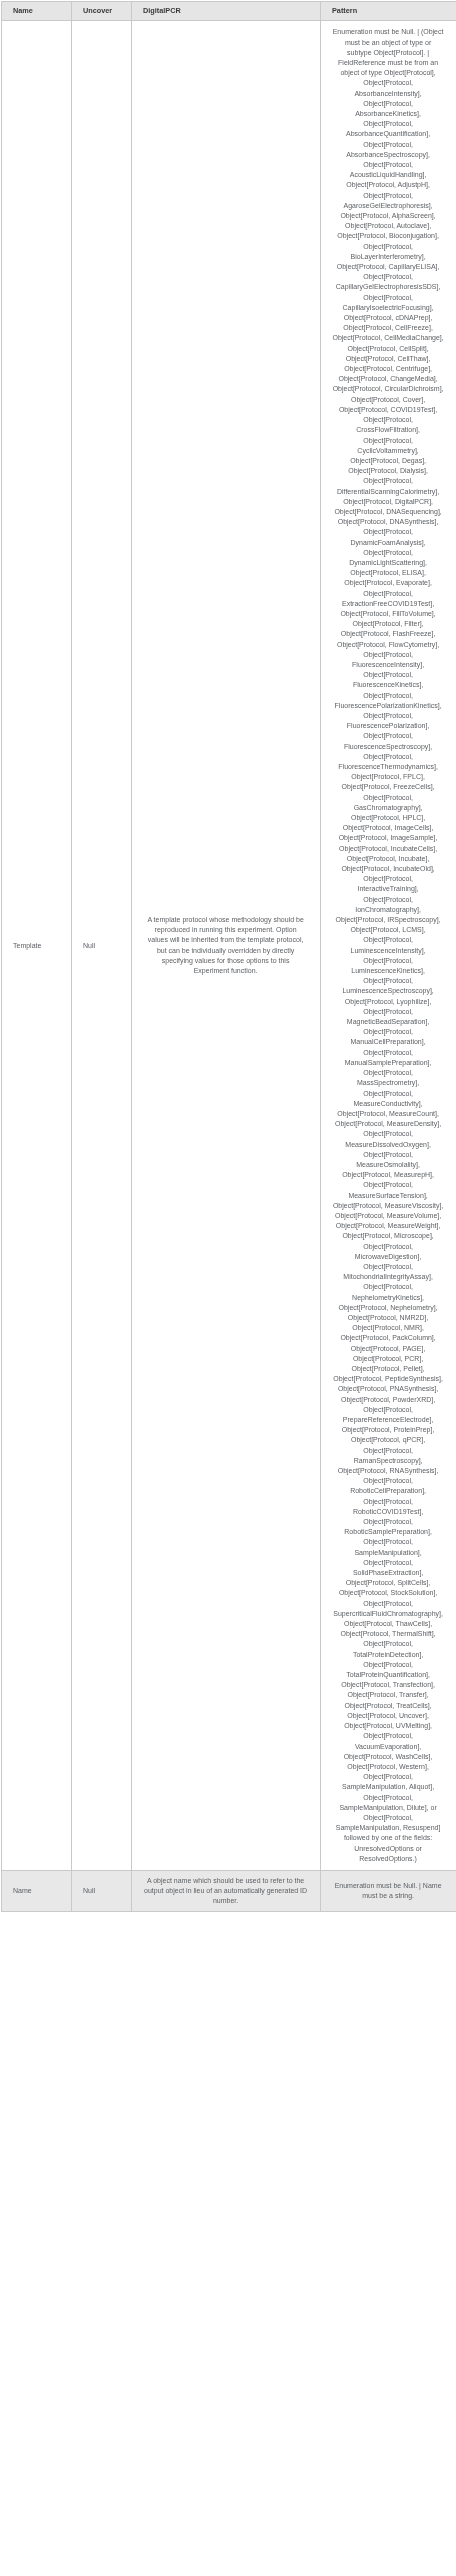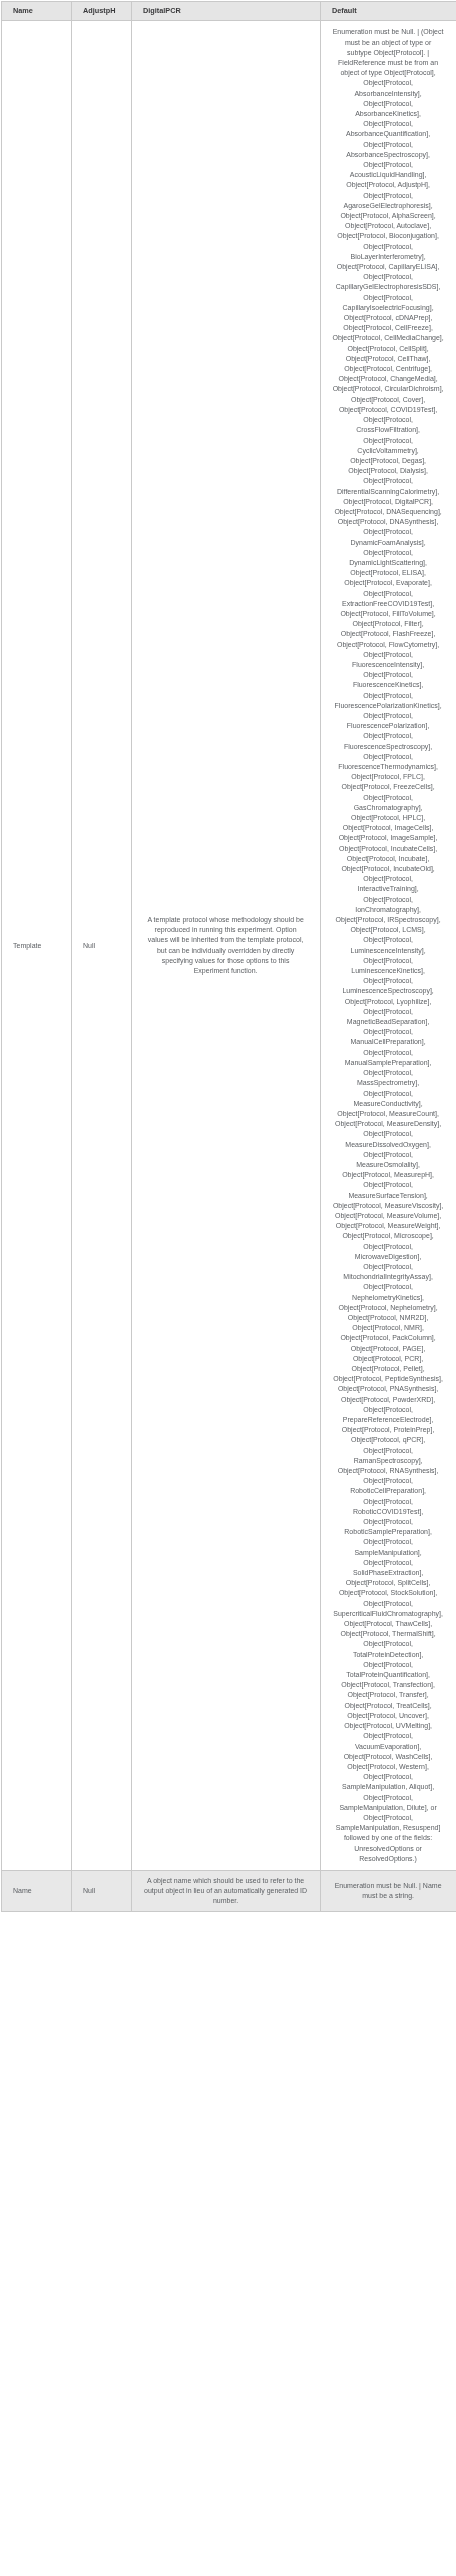--- a/index.html
+++ b/index.html
@@ -81,23 +81,23 @@
   <table class="doc-table">
     <colgroup>
       <col class="c-name">
       <col class="c-default">
       <col class="c-desc">
       <col class="c-pattern">
     </colgroup>
     <thead>
       <tr>
         <th>Name</th>
-        <th>AdjustpH</th>
+        <th>Uncover</th>
         <th>DigitalPCR</th>
-        <th>Default</th>
+        <th>Pattern</th>
       </tr>
     </thead>
     <tbody>
       <tr>
         <td class="cell-name">Template</td>
         <td class="cell-default">Null</td>
         <td class="cell-desc">A template protocol whose methodology should be reproduced in running this experiment. Option values will be inherited from the template protocol, but can be individually overridden by directly specifying values for those options to this Experiment function.</td>
         <td class="cell-pattern">Enumeration must be Null. | (Object must be an object of type or subtype Object[Protocol]. | FieldReference must be from an object of type Object[Protocol], Object[Protocol, AbsorbanceIntensity], Object[Protocol, AbsorbanceKinetics], Object[Protocol, AbsorbanceQuantification], Object[Protocol, AbsorbanceSpectroscopy], Object[Protocol, AcousticLiquidHandling], Object[Protocol, AdjustpH], Object[Protocol, AgaroseGelElectrophoresis], Object[Protocol, AlphaScreen], Object[Protocol, Autoclave], Object[Protocol, Bioconjugation], Object[Protocol, BioLayerInterferometry], Object[Protocol, CapillaryELISA], Object[Protocol, CapillaryGelElectrophoresisSDS], Object[Protocol, CapillaryIsoelectricFocusing], Object[Protocol, cDNAPrep], Object[Protocol, CellFreeze], Object[Protocol, CellMediaChange], Object[Protocol, CellSplit], Object[Protocol, CellThaw], Object[Protocol, Centrifuge], Object[Protocol, ChangeMedia], Object[Protocol, CircularDichroism], Object[Protocol, Cover], Object[Protocol, COVID19Test], Object[Protocol, CrossFlowFiltration], Object[Protocol, CyclicVoltammetry], Object[Protocol, Degas], Object[Protocol, Dialysis], Object[Protocol, DifferentialScanningCalorimetry], Object[Protocol, DigitalPCR], Object[Protocol, DNASequencing], Object[Protocol, DNASynthesis], Object[Protocol, DynamicFoamAnalysis], Object[Protocol, DynamicLightScattering], Object[Protocol, ELISA], Object[Protocol, Evaporate], Object[Protocol, ExtractionFreeCOVID19Test], Object[Protocol, FillToVolume], Object[Protocol, Filter], Object[Protocol, FlashFreeze], Object[Protocol, FlowCytometry], Object[Protocol, FluorescenceIntensity], Object[Protocol, FluorescenceKinetics], Object[Protocol, FluorescencePolarizationKinetics], Object[Protocol, FluorescencePolarization], Object[Protocol, FluorescenceSpectroscopy], Object[Protocol, FluorescenceThermodynamics], Object[Protocol, FPLC], Object[Protocol, FreezeCells], Object[Protocol, GasChromatography], Object[Protocol, HPLC], Object[Protocol, ImageCells], Object[Protocol, ImageSample], Object[Protocol, IncubateCells], Object[Protocol, Incubate], Object[Protocol, IncubateOld], Object[Protocol, InteractiveTraining], Object[Protocol, IonChromatography], Object[Protocol, IRSpectroscopy], Object[Protocol, LCMS], Object[Protocol, LuminescenceIntensity], Object[Protocol, LuminescenceKinetics], Object[Protocol, LuminescenceSpectroscopy], Object[Protocol, Lyophilize], Object[Protocol, MagneticBeadSeparation], Object[Protocol, ManualCellPreparation], Object[Protocol, ManualSamplePreparation], Object[Protocol, MassSpectrometry], Object[Protocol, MeasureConductivity], Object[Protocol, MeasureCount], Object[Protocol, MeasureDensity], Object[Protocol, MeasureDissolvedOxygen], Object[Protocol, MeasureOsmolality], Object[Protocol, MeasurepH], Object[Protocol, MeasureSurfaceTension], Object[Protocol, MeasureViscosity], Object[Protocol, MeasureVolume], Object[Protocol, MeasureWeight], Object[Protocol, Microscope], Object[Protocol, MicrowaveDigestion], Object[Protocol, MitochondrialIntegrityAssay], Object[Protocol, NephelometryKinetics], Object[Protocol, Nephelometry], Object[Protocol, NMR2D], Object[Protocol, NMR], Object[Protocol, PackColumn], Object[Protocol, PAGE], Object[Protocol, PCR], Object[Protocol, Pellet], Object[Protocol, PeptideSynthesis], Object[Protocol, PNASynthesis], Object[Protocol, PowderXRD], Object[Protocol, PrepareReferenceElectrode], Object[Protocol, ProteinPrep], Object[Protocol, qPCR], Object[Protocol, RamanSpectroscopy], Object[Protocol, RNASynthesis], Object[Protocol, RoboticCellPreparation], Object[Protocol, RoboticCOVID19Test], Object[Protocol, RoboticSamplePreparation], Object[Protocol, SampleManipulation], Object[Protocol, SolidPhaseExtraction], Object[Protocol, SplitCells], Object[Protocol, StockSolution], Object[Protocol, SupercriticalFluidChromatography], Object[Protocol, ThawCells], Object[Protocol, ThermalShift], Object[Protocol, TotalProteinDetection], Object[Protocol, TotalProteinQuantification], Object[Protocol, Transfection], Object[Protocol, Transfer], Object[Protocol, TreatCells], Object[Protocol, Uncover], Object[Protocol, UVMelting], Object[Protocol, VacuumEvaporation], Object[Protocol, WashCells], Object[Protocol, Western], Object[Protocol, SampleManipulation, Aliquot], Object[Protocol, SampleManipulation, Dilute], or Object[Protocol, SampleManipulation, Resuspend] followed by one of the fields: UnresolvedOptions or ResolvedOptions.)</td>
       </tr>
       <tr class="row-shaded row-last">

